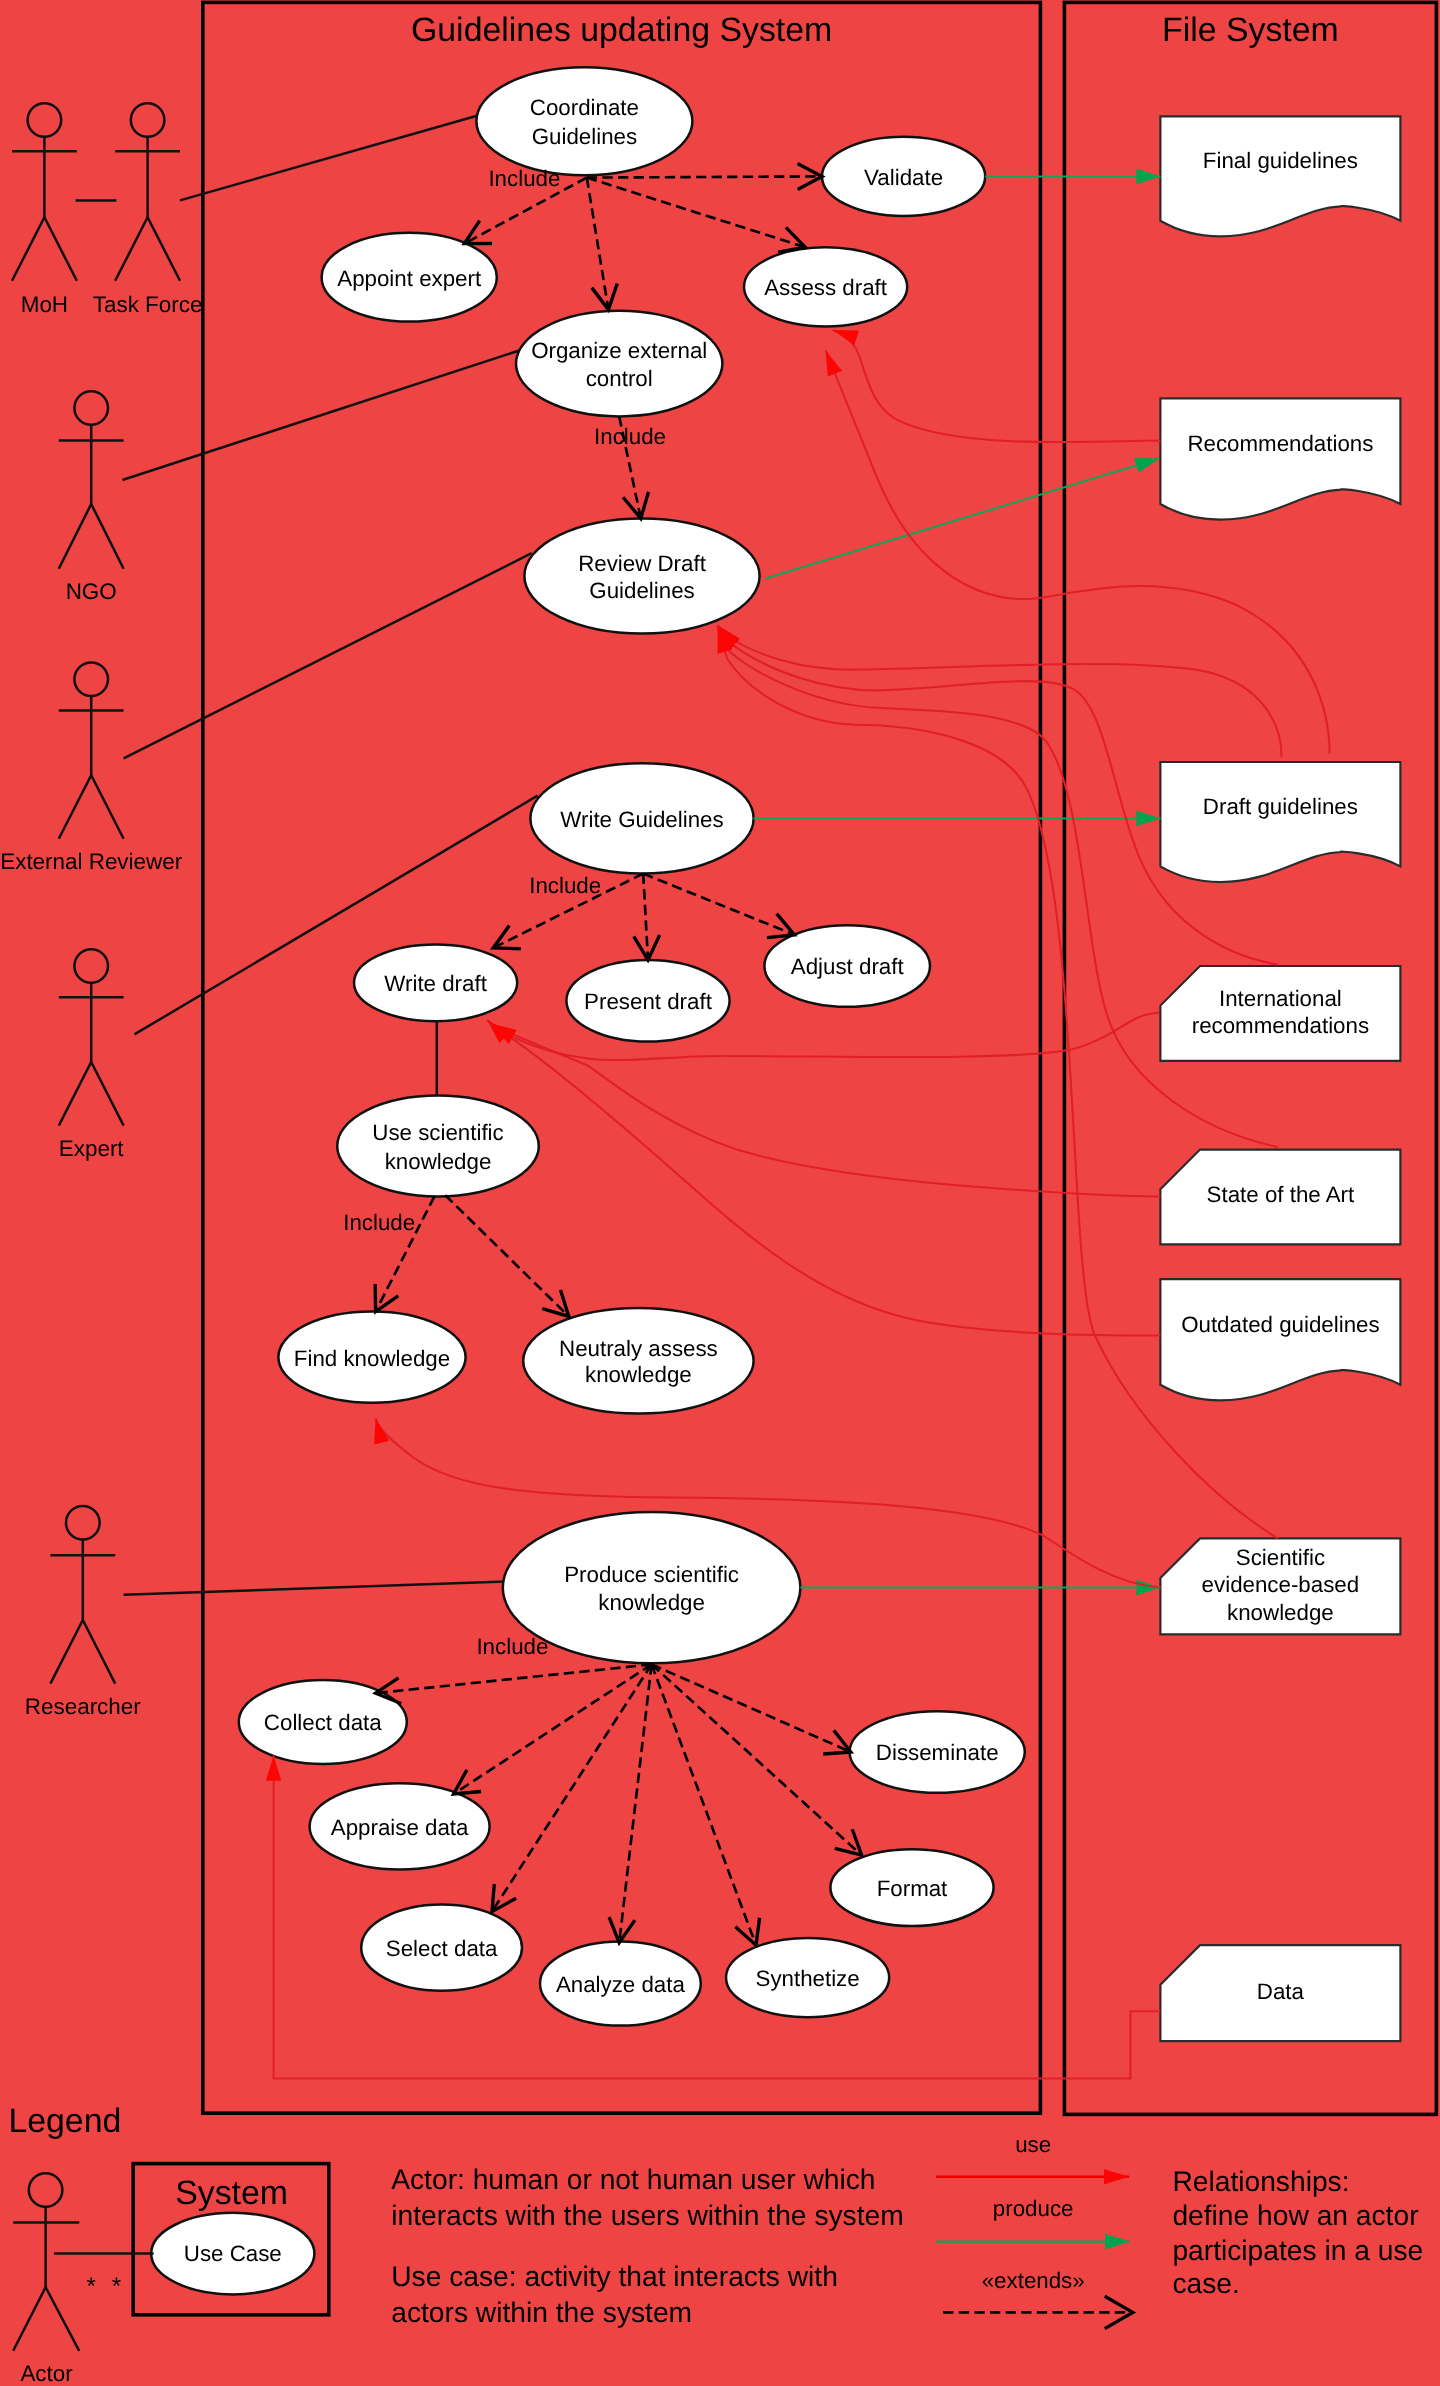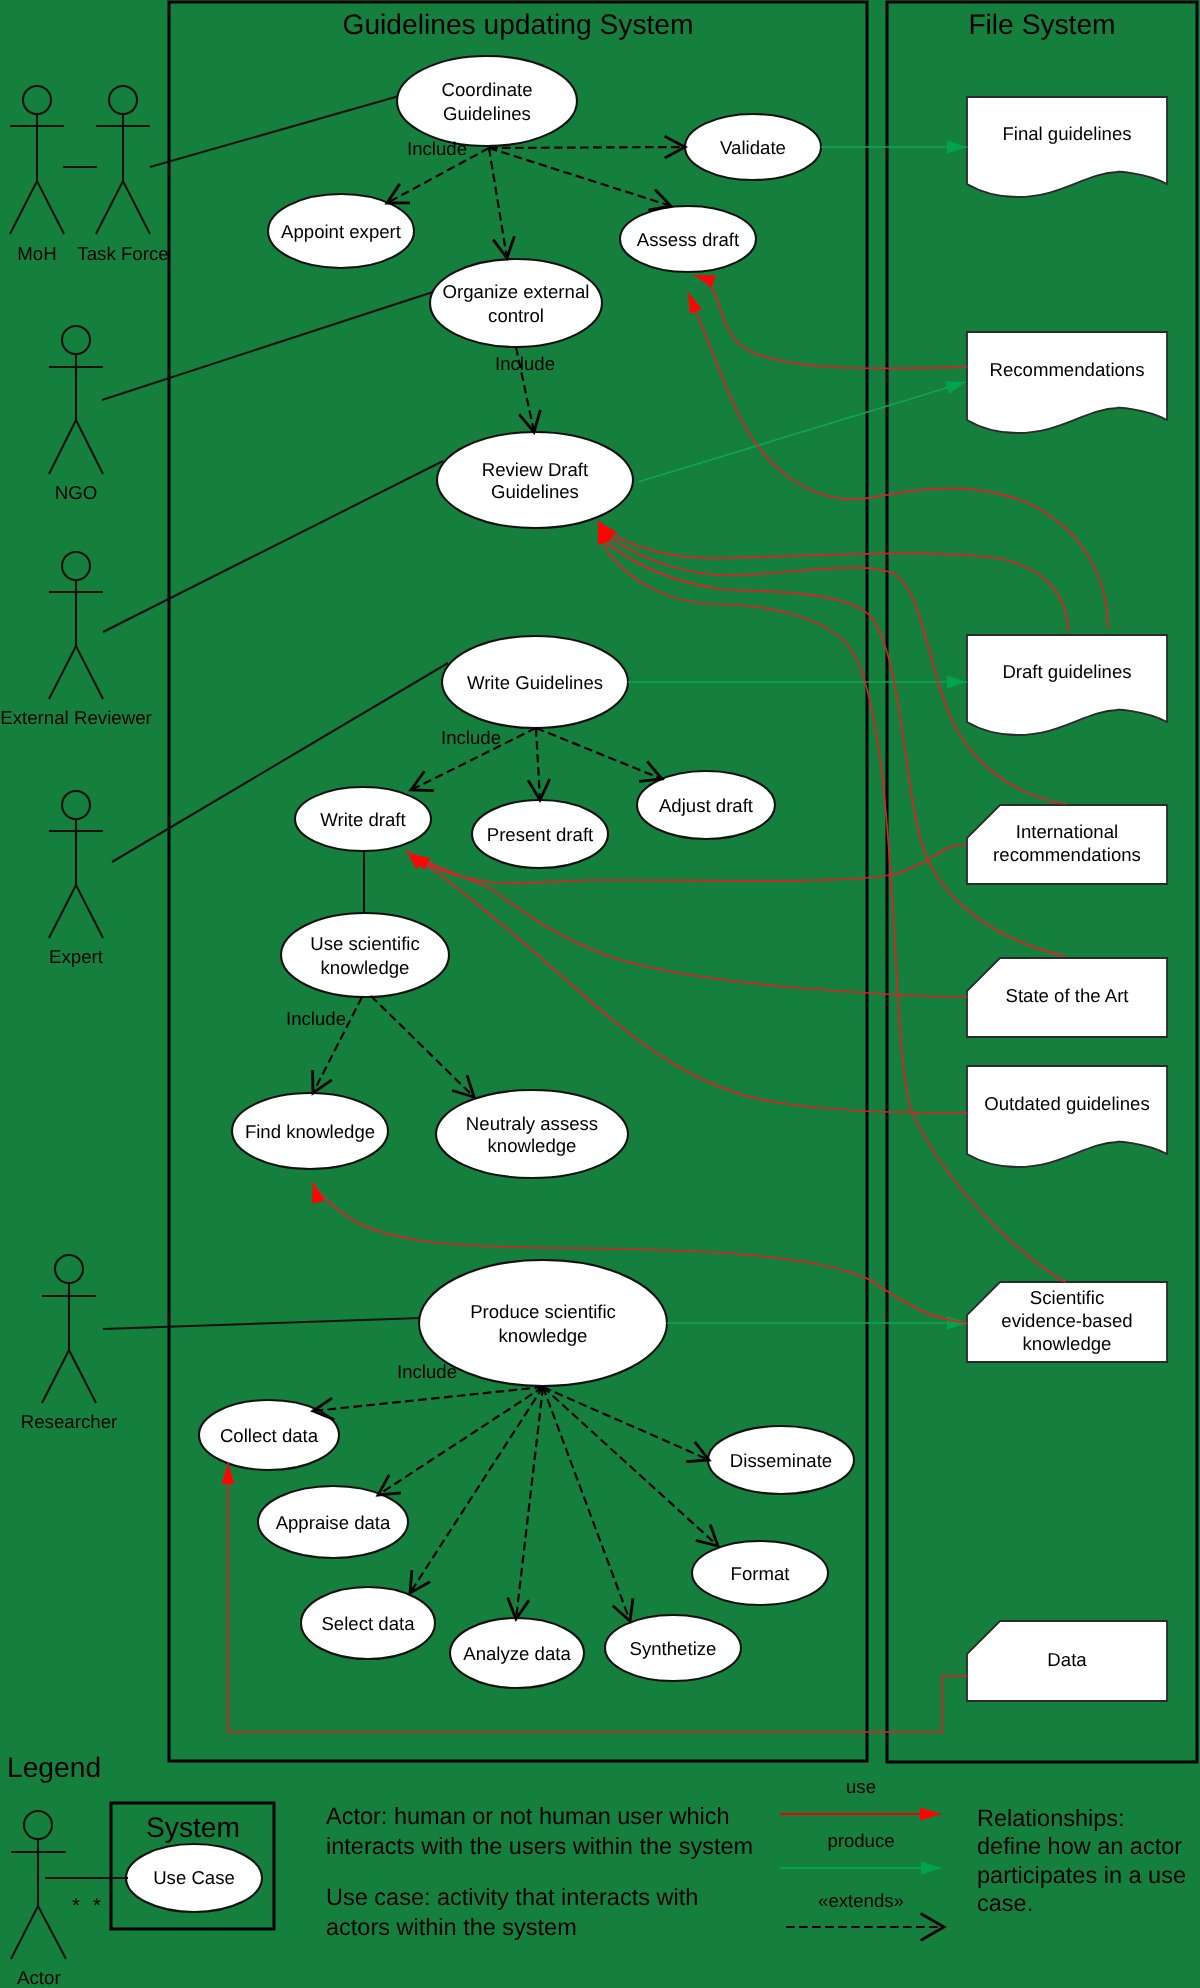--- a/index.html
+++ b/index.html
@@ -1,17 +1,17 @@
 <!DOCTYPE html>
 <html><head>
 <meta charset="utf-8">
 <style>
   html,body{margin:0;padding:0;background:#fff;}
   body{width:1200px;height:1988px;overflow:hidden;font-family:"Liberation Sans",sans-serif;}
-  #stage{position:relative;width:1200px;height:1988px;background:#15803d;}
+  #stage{position:relative;width:1200px;height:1988px;background:#ef4444;}
   svg#diagram{position:absolute;left:0;top:0;display:block;transform:translateZ(0);}
   #diagram text{font-family:"Liberation Sans",sans-serif;fill:#000;-webkit-font-smoothing:antialiased;text-rendering:geometricPrecision;}
   .shape{fill:#fff;stroke:#2b2b2b;stroke-width:1.8;}
   .sysbox{fill:none;stroke:#000;stroke-width:3.0;}
   .ellipse{fill:#fff;stroke:#111;stroke-width:2.1;}
   .stick{fill:none;stroke:#111;stroke-width:2.1;stroke-linecap:butt;}
   .assoc{fill:none;stroke:#111;stroke-width:2.1;}
   .inc{fill:none;stroke:#000;stroke-width:2.2;stroke-dasharray:8.6 4.4;}
   .inchead{fill:none;stroke:#000;stroke-width:2.8;stroke-linecap:butt;}
   .usered{fill:none;stroke:#e01f28;stroke-width:1.7;}

